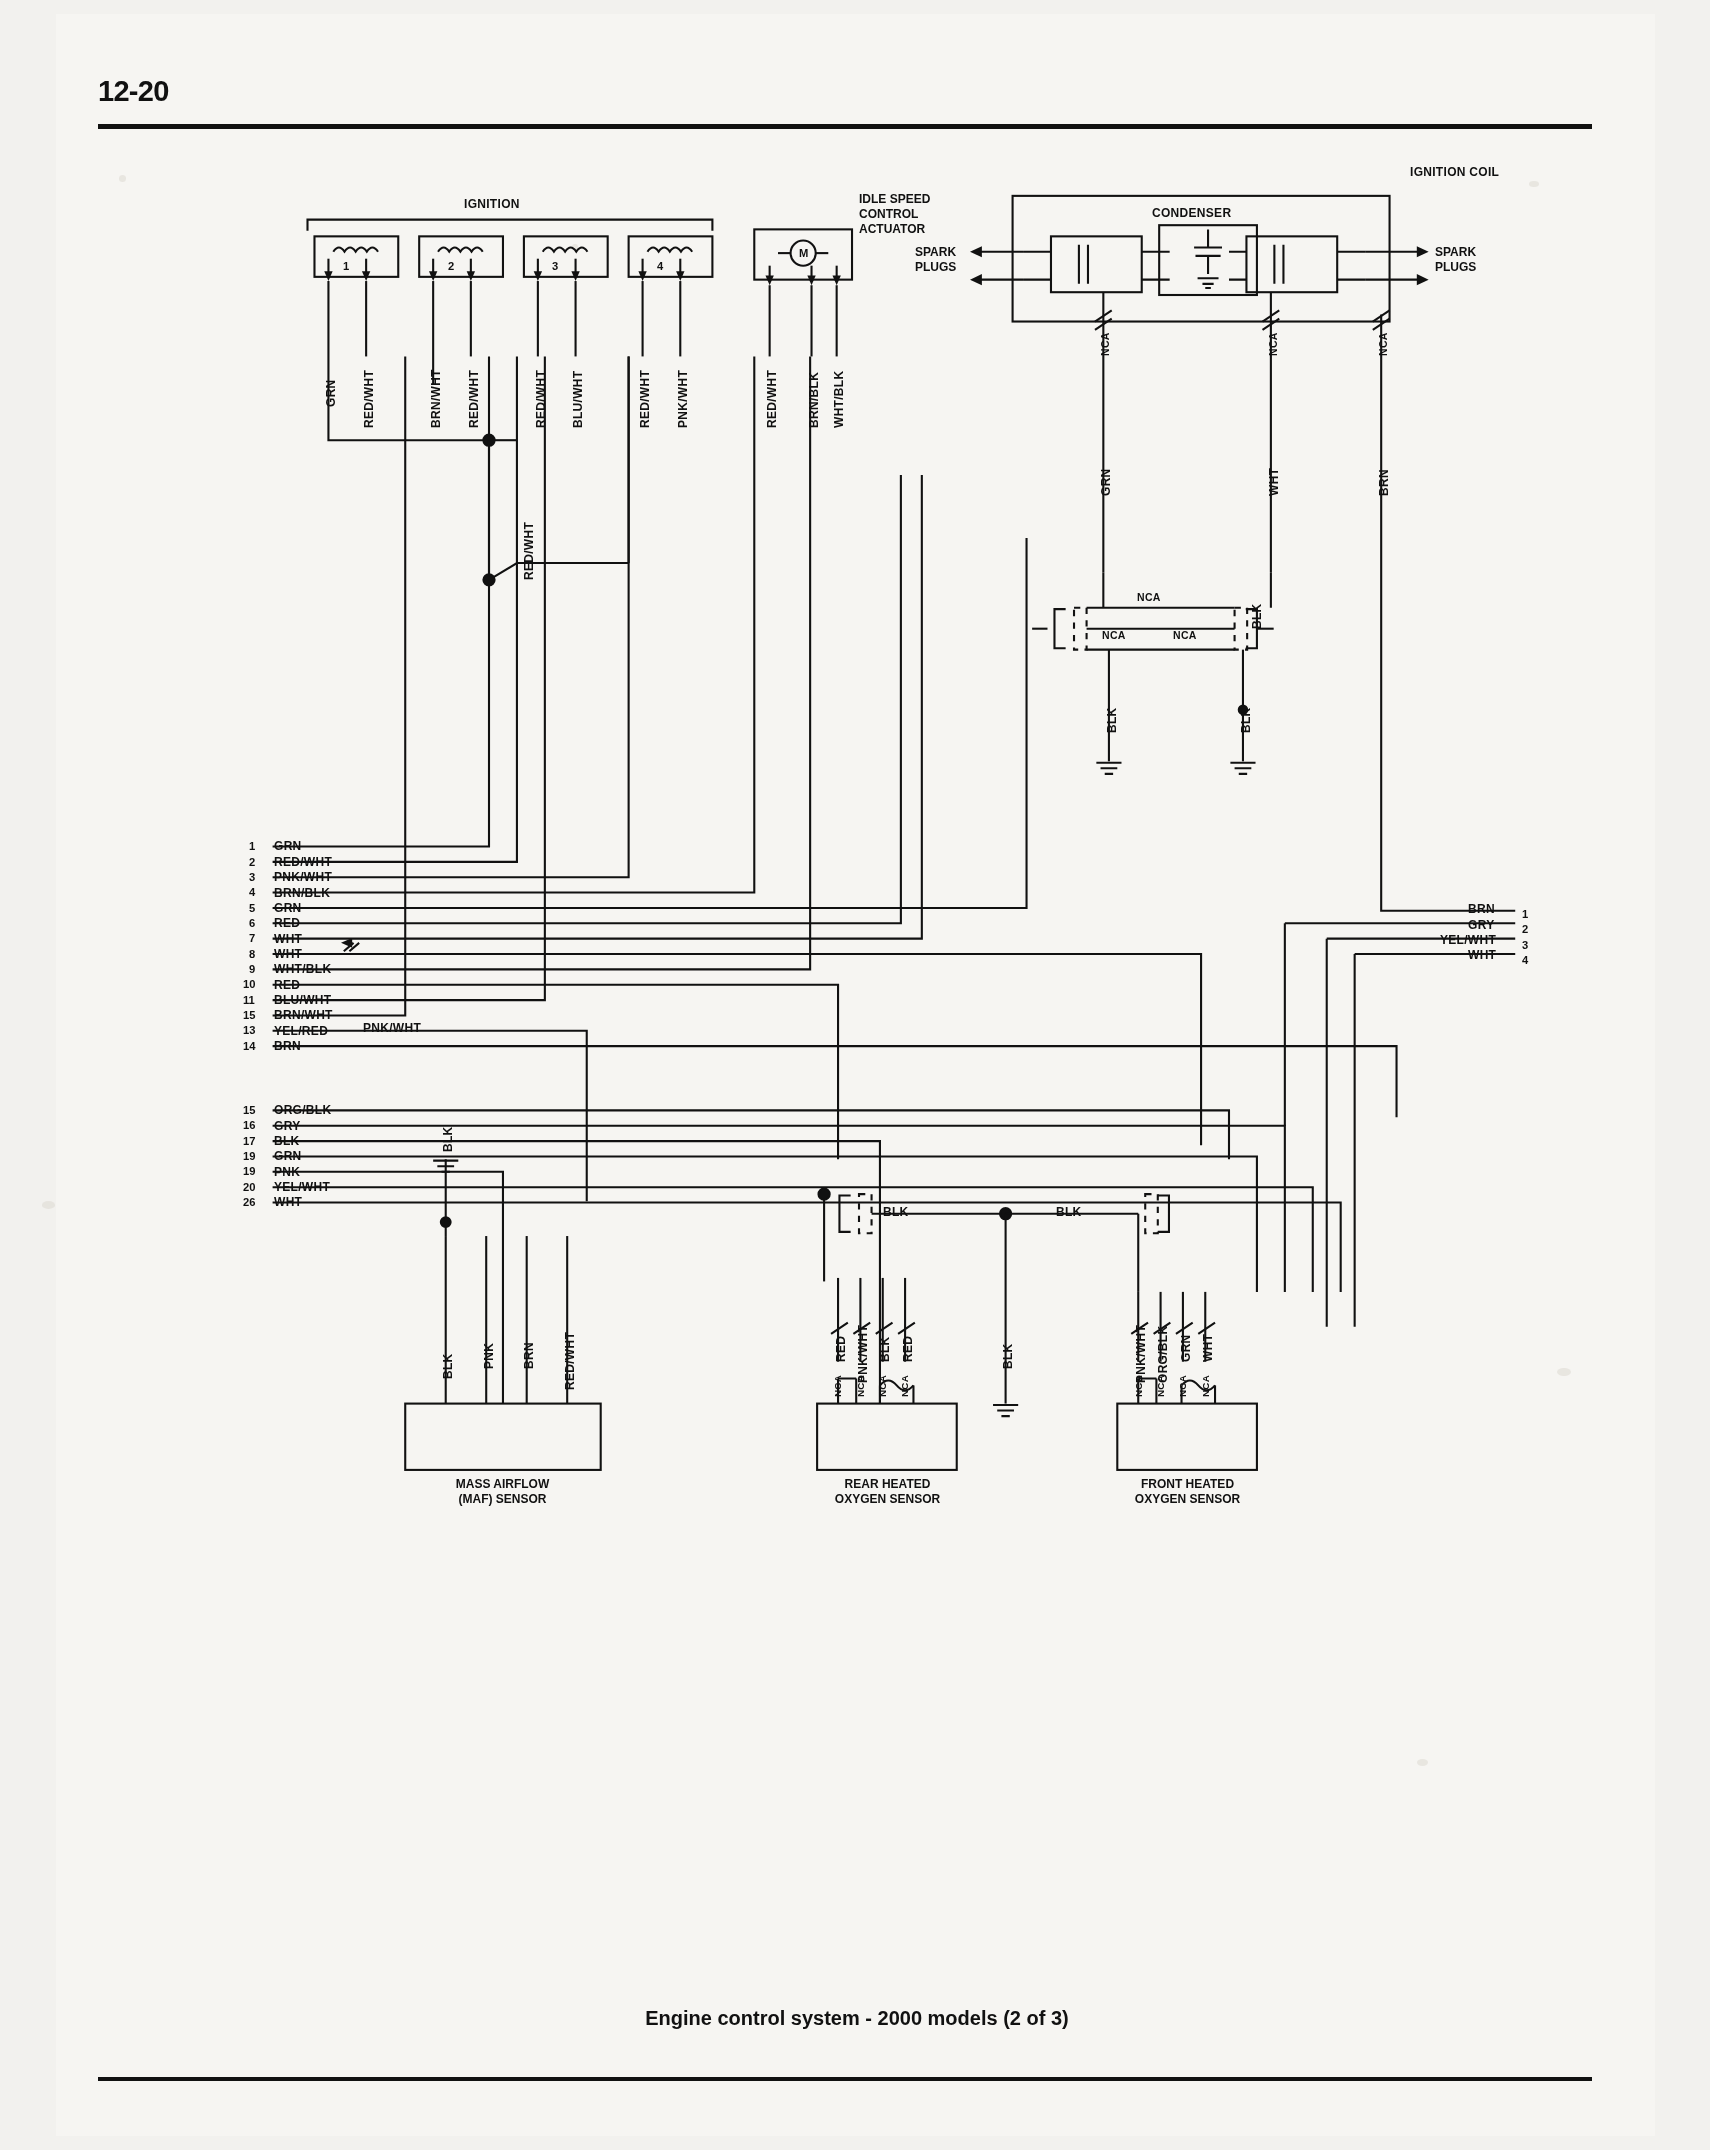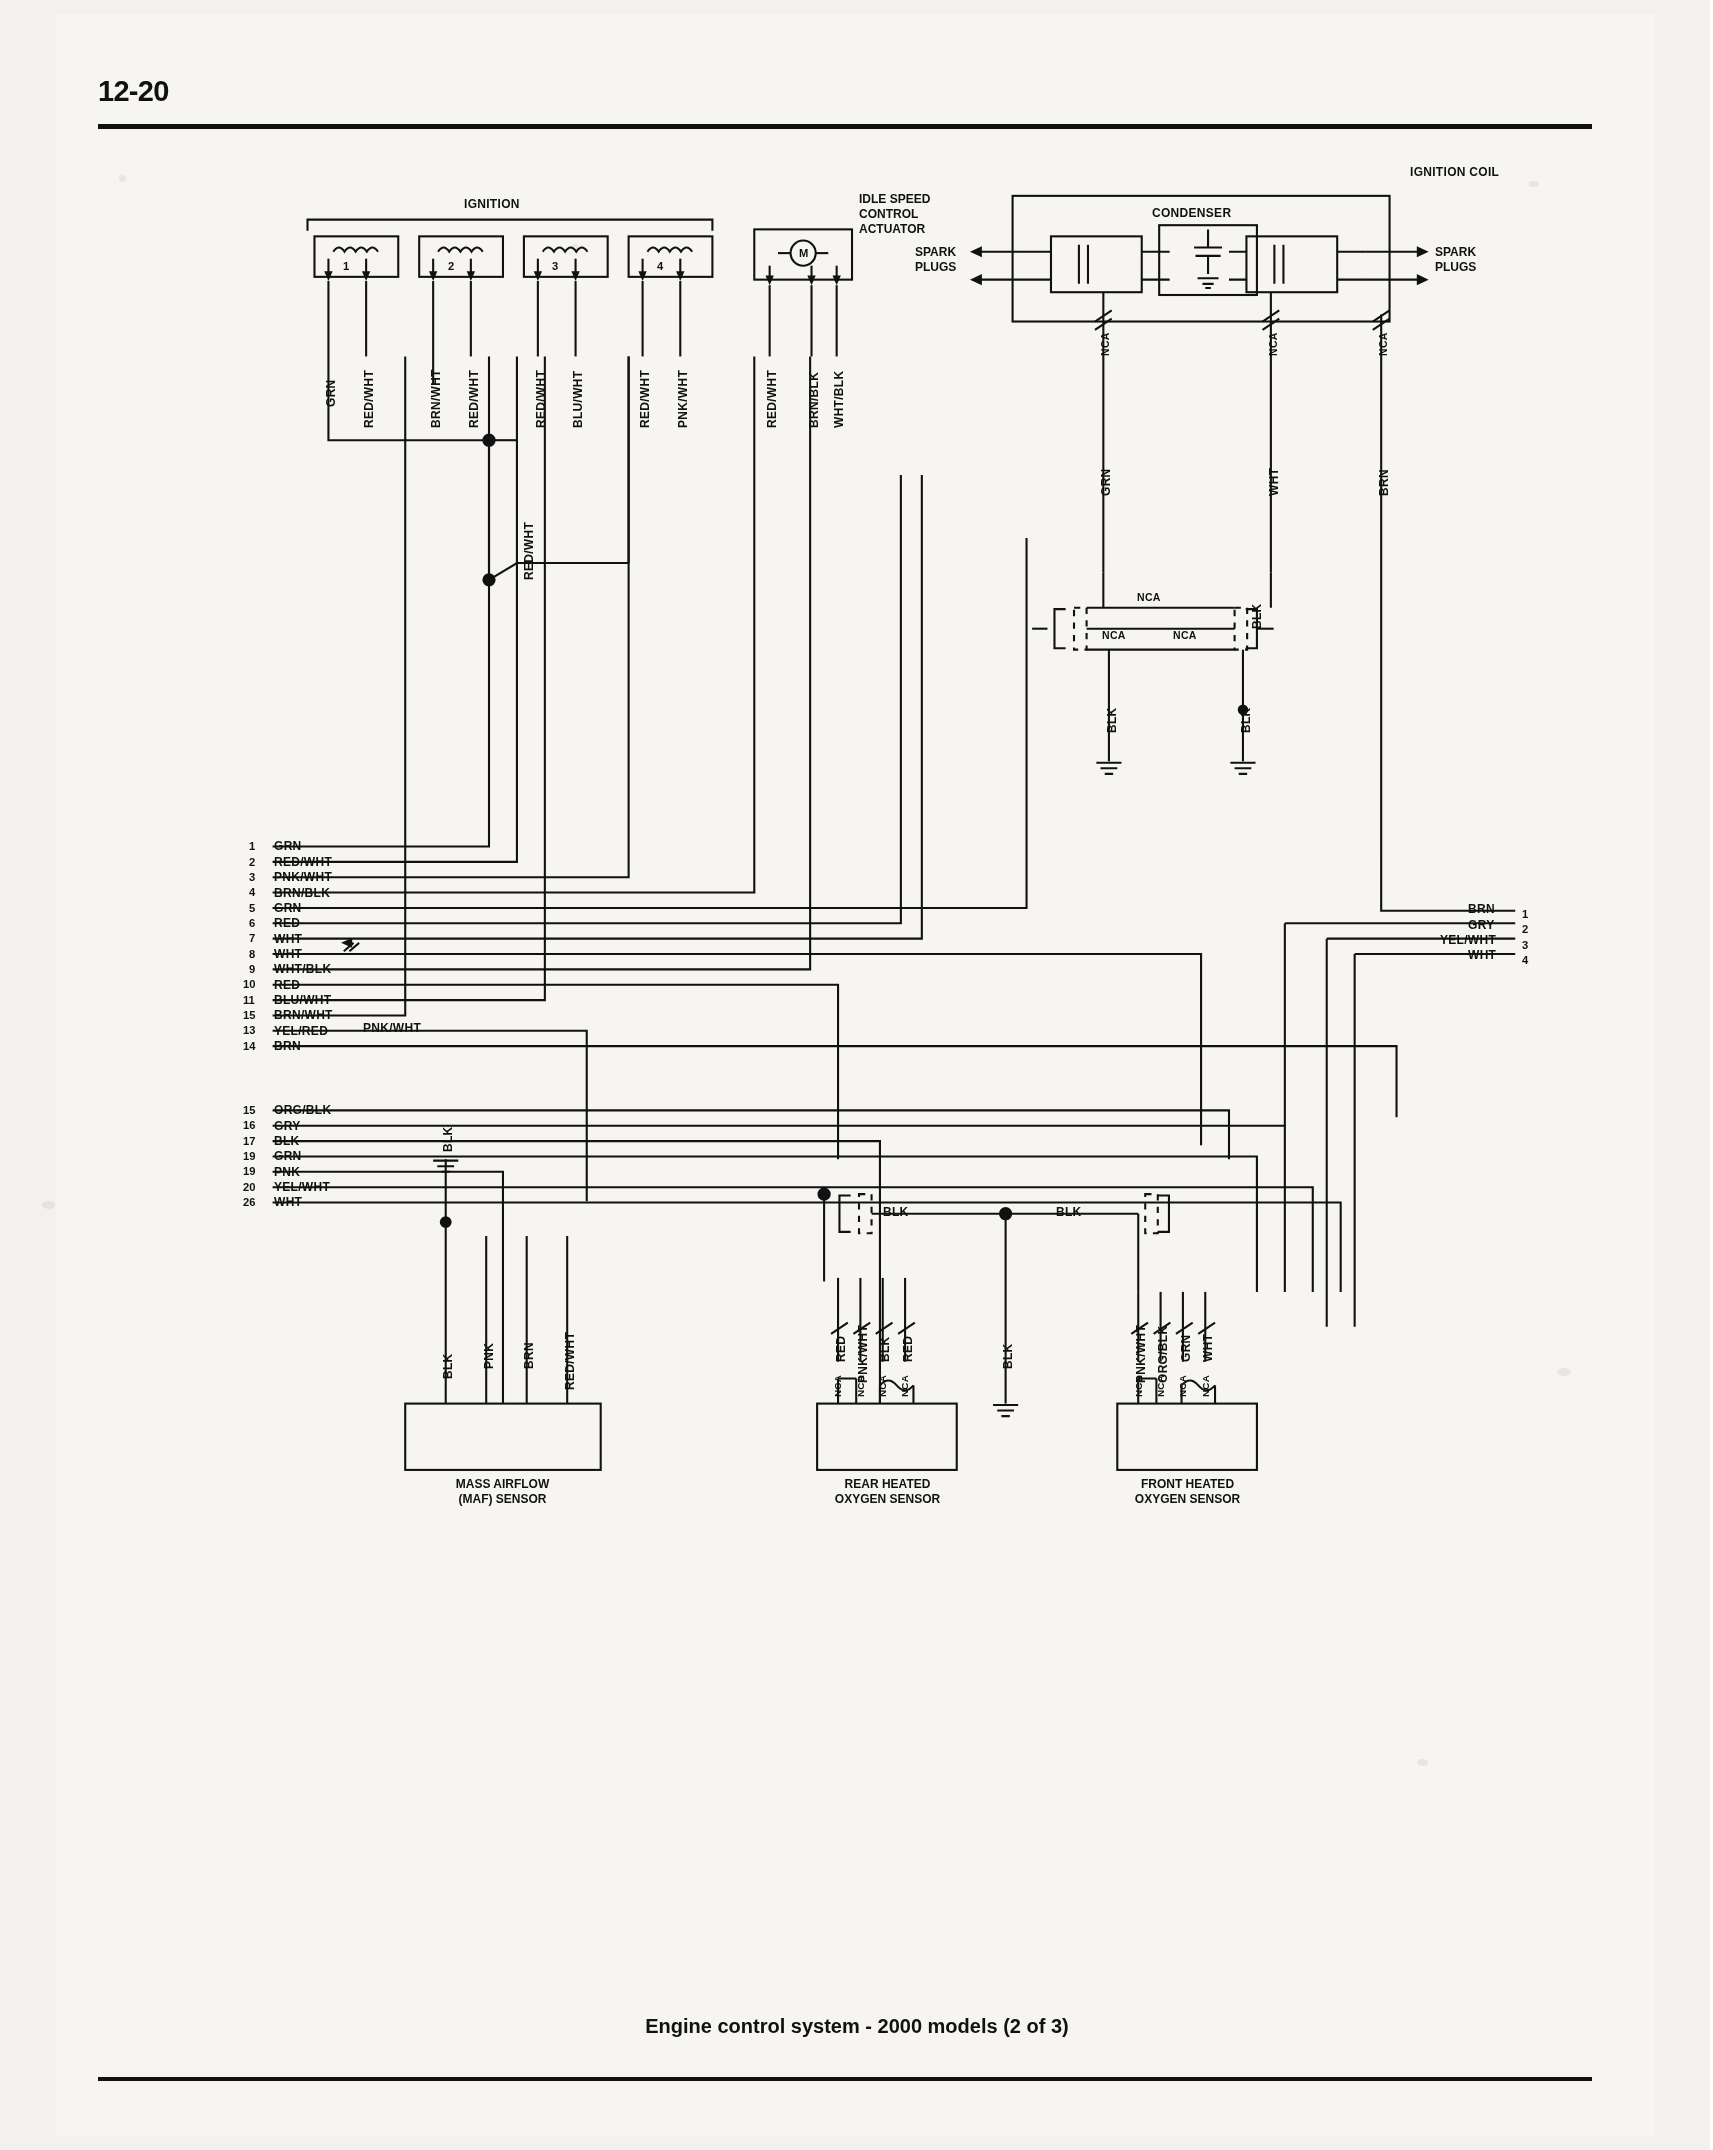--- a/index.html
+++ b/index.html
@@ -51,21 +51,20 @@
     width:1494px;height:3.5px;
     background:#111;
   }
   .caption{
     position:absolute;
     left:0;top:2007px;
     width:1714px;
     text-align:center;
     font-size:20px;
     font-weight:bold;
-    margin-top:8px;
   }
   
   .diagram{
     position:absolute;
     left:98px;top:147px;
     width:1522px;height:1843px;
   }
   .diagram svg{display:block;}
   .lbl{
     position:absolute;

